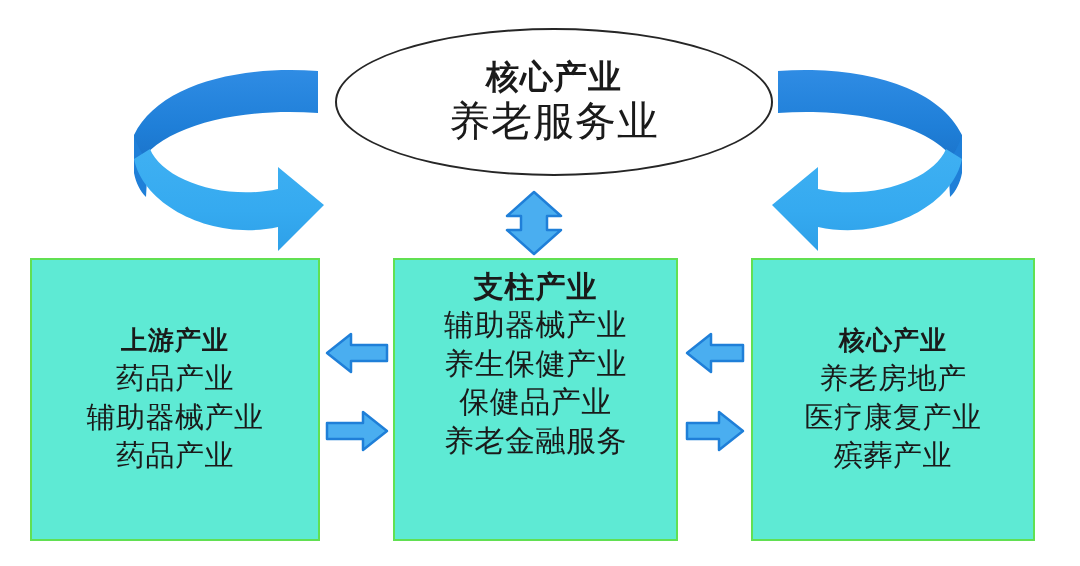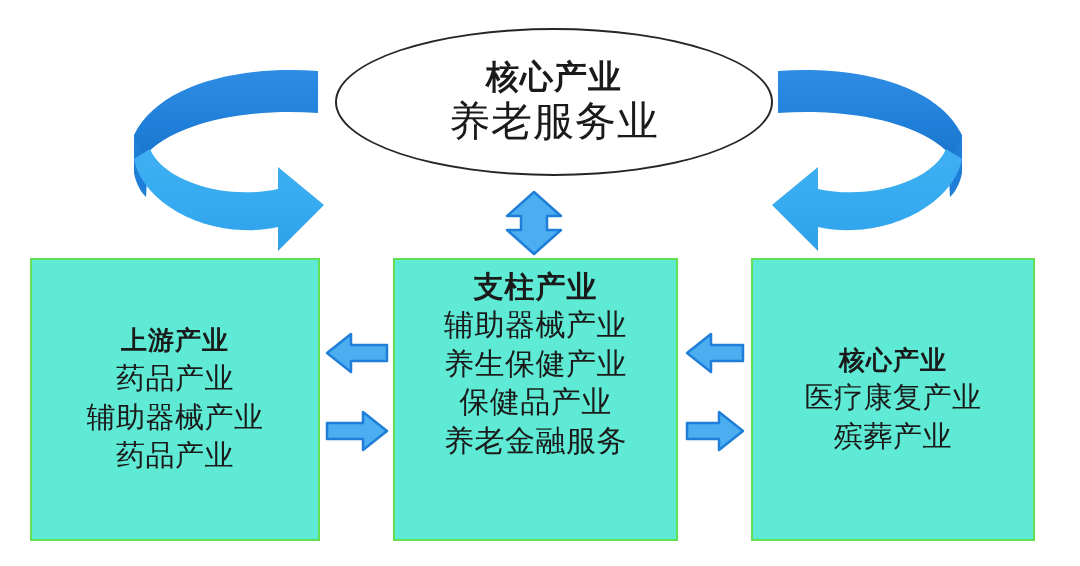--- a/index.html
+++ b/index.html
@@ -221,17 +221,18 @@
   <div class="ind-box box-center">
     <div class="box-title">支柱产业</div>
     <div class="box-item">辅助器械产业</div>
     <div class="box-item">养生保健产业</div>
     <div class="box-item">保健品产业</div>
     <div class="box-item">养老金融服务</div>
   </div>
 
   <div class="ind-box box-right">
     <div class="box-title">核心产业</div>
+    <div class="box-item">养老房地产</div>
     <div class="box-item">医疗康复产业</div>
     <div class="box-item">殡葬产业</div>
   </div>
 
 </div>
 
 </body></html>

